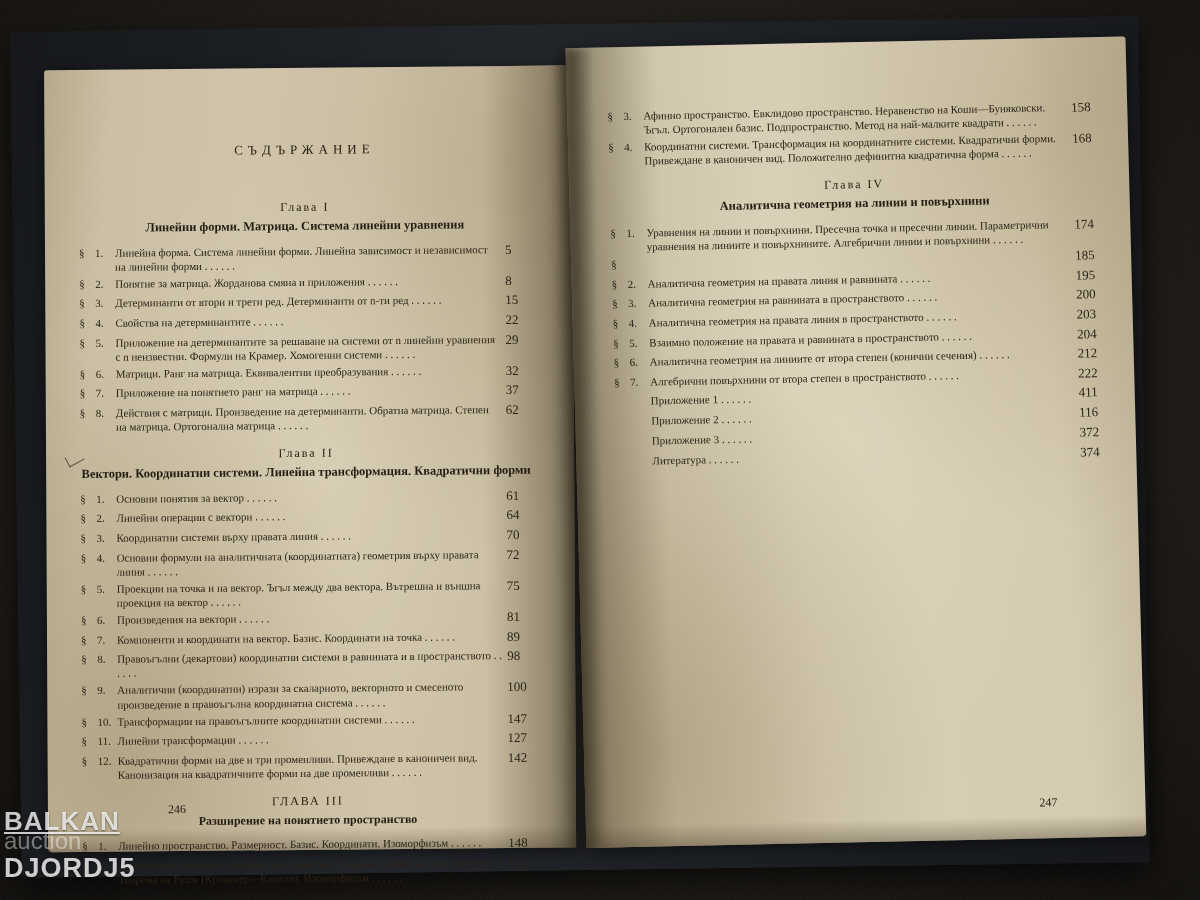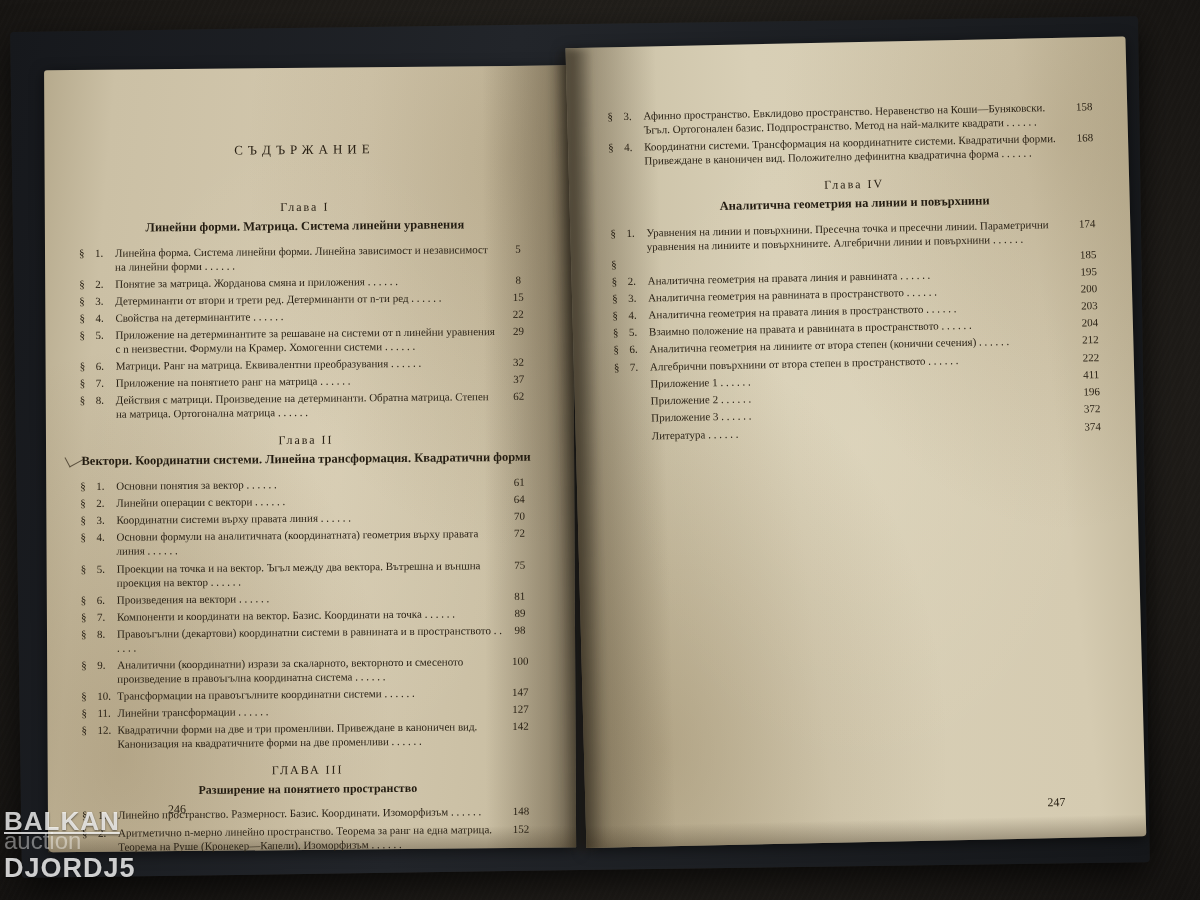--- a/index.html
+++ b/index.html
@@ -163,40 +163,40 @@
     flex: 0 0 20px;
     text-align: left;
   }
   .body {
     flex: 1 1 auto;
     position: relative;
     padding-right: 4px;
   }
   .pg {
     flex: 0 0 26px;
-    text-align: center;
-    font-size: 11px;
+    text-align: left;
+    font-size: 13px;
   }
   .plain {
     display: flex;
     font-size: 11px;
     line-height: 1.3;
     margin-bottom: 3px;
     padding-left: 36px;
     color: #2b2317;
   }
   .plain .body { flex: 1 1 auto; }
   .folio {
     position: absolute;
     font-size: 12px;
     color: #2a2215;
     margin-top: 12px;
   }
   .folio-left { left: 120px; bottom: 34px; }
-  .folio-right { right: 80px; bottom: 28px; }
+  .folio-right { right: 88px; bottom: 28px; }
   
   .wm {
     position: absolute;
     left: 4px;
     bottom: 18px;
     width: 340px;
     pointer-events: none;
     user-select: none;
   }
   .wm-line1 {
@@ -485,21 +485,21 @@
           <span class="body">Алгебрични повърхнини от втора степен в пространството . . . . . . </span>
           <span class="pg">222</span>
         </div>
 
         <div class="plain">
           <span class="body">Приложение 1 . . . . . . </span>
           <span class="pg">411</span>
         </div>
         <div class="plain">
           <span class="body">Приложение 2 . . . . . . </span>
-          <span class="pg">196</span>
+          <span class="pg">116</span>
         </div>
         <div class="plain">
           <span class="body">Приложение 3 . . . . . . </span>
           <span class="pg">372</span>
         </div>
         <div class="plain">
           <span class="body">Литература . . . . . . </span>
           <span class="pg">374</span>
         </div>
       </div>

